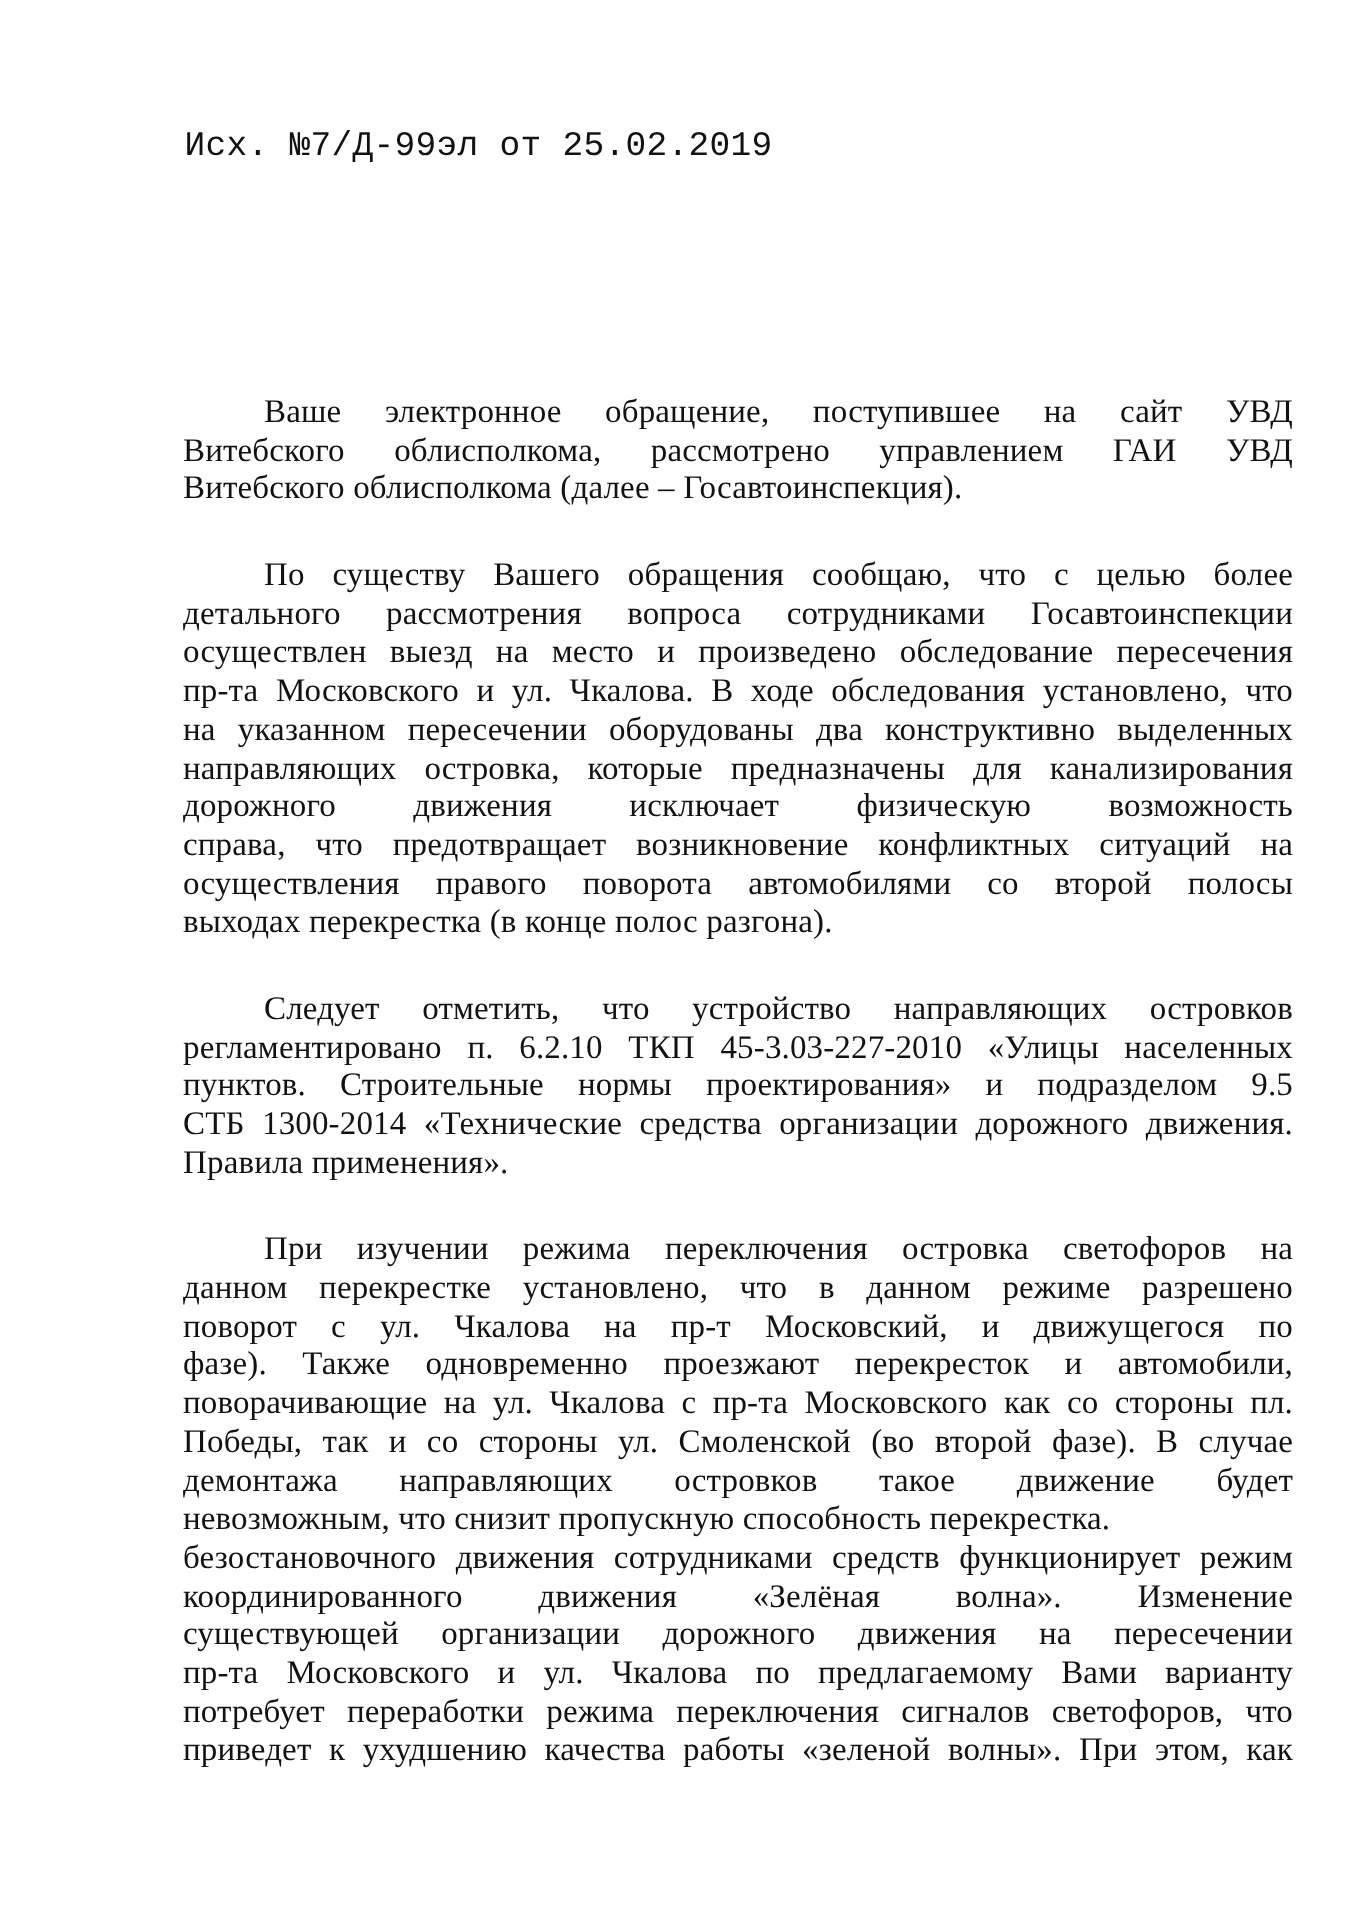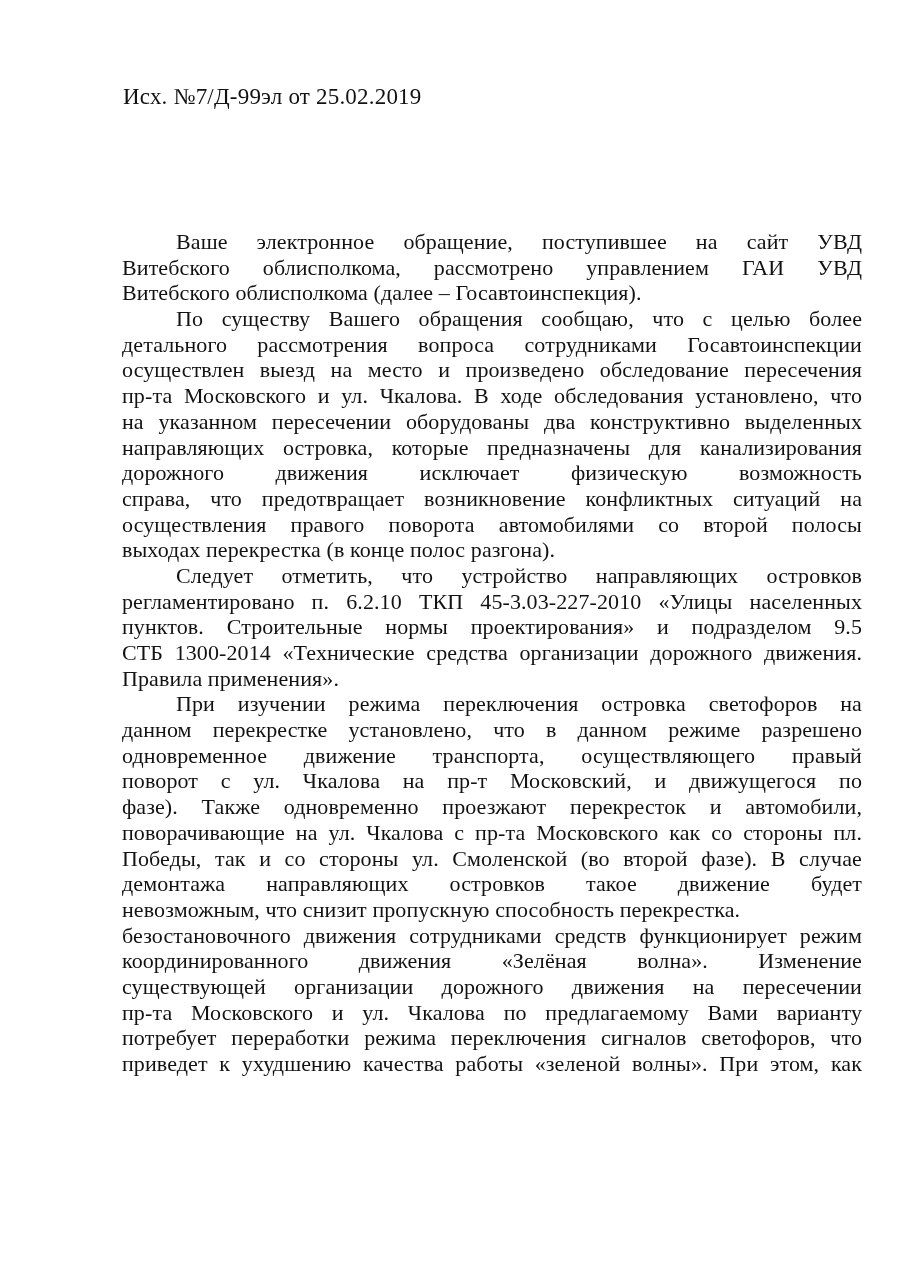--- a/index.html
+++ b/index.html
@@ -16,20 +16,21 @@
     font-family: "Liberation Serif", "DejaVu Serif", serif;
     color: #121212;
   }
   .ref-line {
     position: absolute;
     left: 123px;
     top: 84px;
     font-size: 23px;
     letter-spacing: 0.2px;
     white-space: nowrap;
+    font-family: Liberation Mono, monospace;
   }
   .doc-body {
     position: absolute;
     left: 122px;
     top: 229px;
     width: 740px;
   }
   .para {
     margin: 0;
     padding: 0;
@@ -40,20 +41,21 @@
     font-size: 22px;
     text-align: justify;
     text-align-last: justify;
     -moz-text-align-last: justify;
     white-space: normal;
     overflow: visible;
     letter-spacing: 0.1px;
   }
   .line.first {
     text-indent: 54px;
+    margin-top: 32px;
   }
   .line.para-end {
     text-align-last: left;
     -moz-text-align-last: left;
   }
 </style>
 </head>
 <body>
 
 <div class="page">
@@ -79,21 +81,20 @@
       <div class="para">
         <div class="line first">Следует отметить, что устройство направляющих островков</div>
         <div class="line">регламентировано п. 6.2.10 ТКП 45-3.03-227-2010 «Улицы населенных</div>
         <div class="line">пунктов. Строительные нормы проектирования» и подразделом 9.5</div>
         <div class="line">СТБ 1300-2014 «Технические средства организации дорожного движения.</div>
         <div class="line para-end">Правила применения».</div>
       </div>
       <div class="para">
         <div class="line first">При изучении режима переключения островка светофоров на</div>
         <div class="line">данном перекрестке установлено, что в данном режиме разрешено</div>
-        <div class="line">одновременное движение транспорта, осуществляющего правый</div>
         <div class="line">поворот с ул. Чкалова на пр-т Московский, и движущегося по</div>
         <div class="line">фазе). Также одновременно проезжают перекресток и автомобили,</div>
         <div class="line">поворачивающие на ул. Чкалова с пр-та Московского как со стороны пл.</div>
         <div class="line">Победы, так и со стороны ул. Смоленской (во второй фазе). В случае</div>
         <div class="line">демонтажа направляющих островков такое движение будет</div>
         <div class="line para-end">невозможным, что снизит пропускную способность перекрестка.</div>
       </div>
       <div class="para">
         <div class="line">безостановочного движения сотрудниками средств функционирует режим</div>
         <div class="line">координированного движения «Зелёная волна». Изменение</div>

